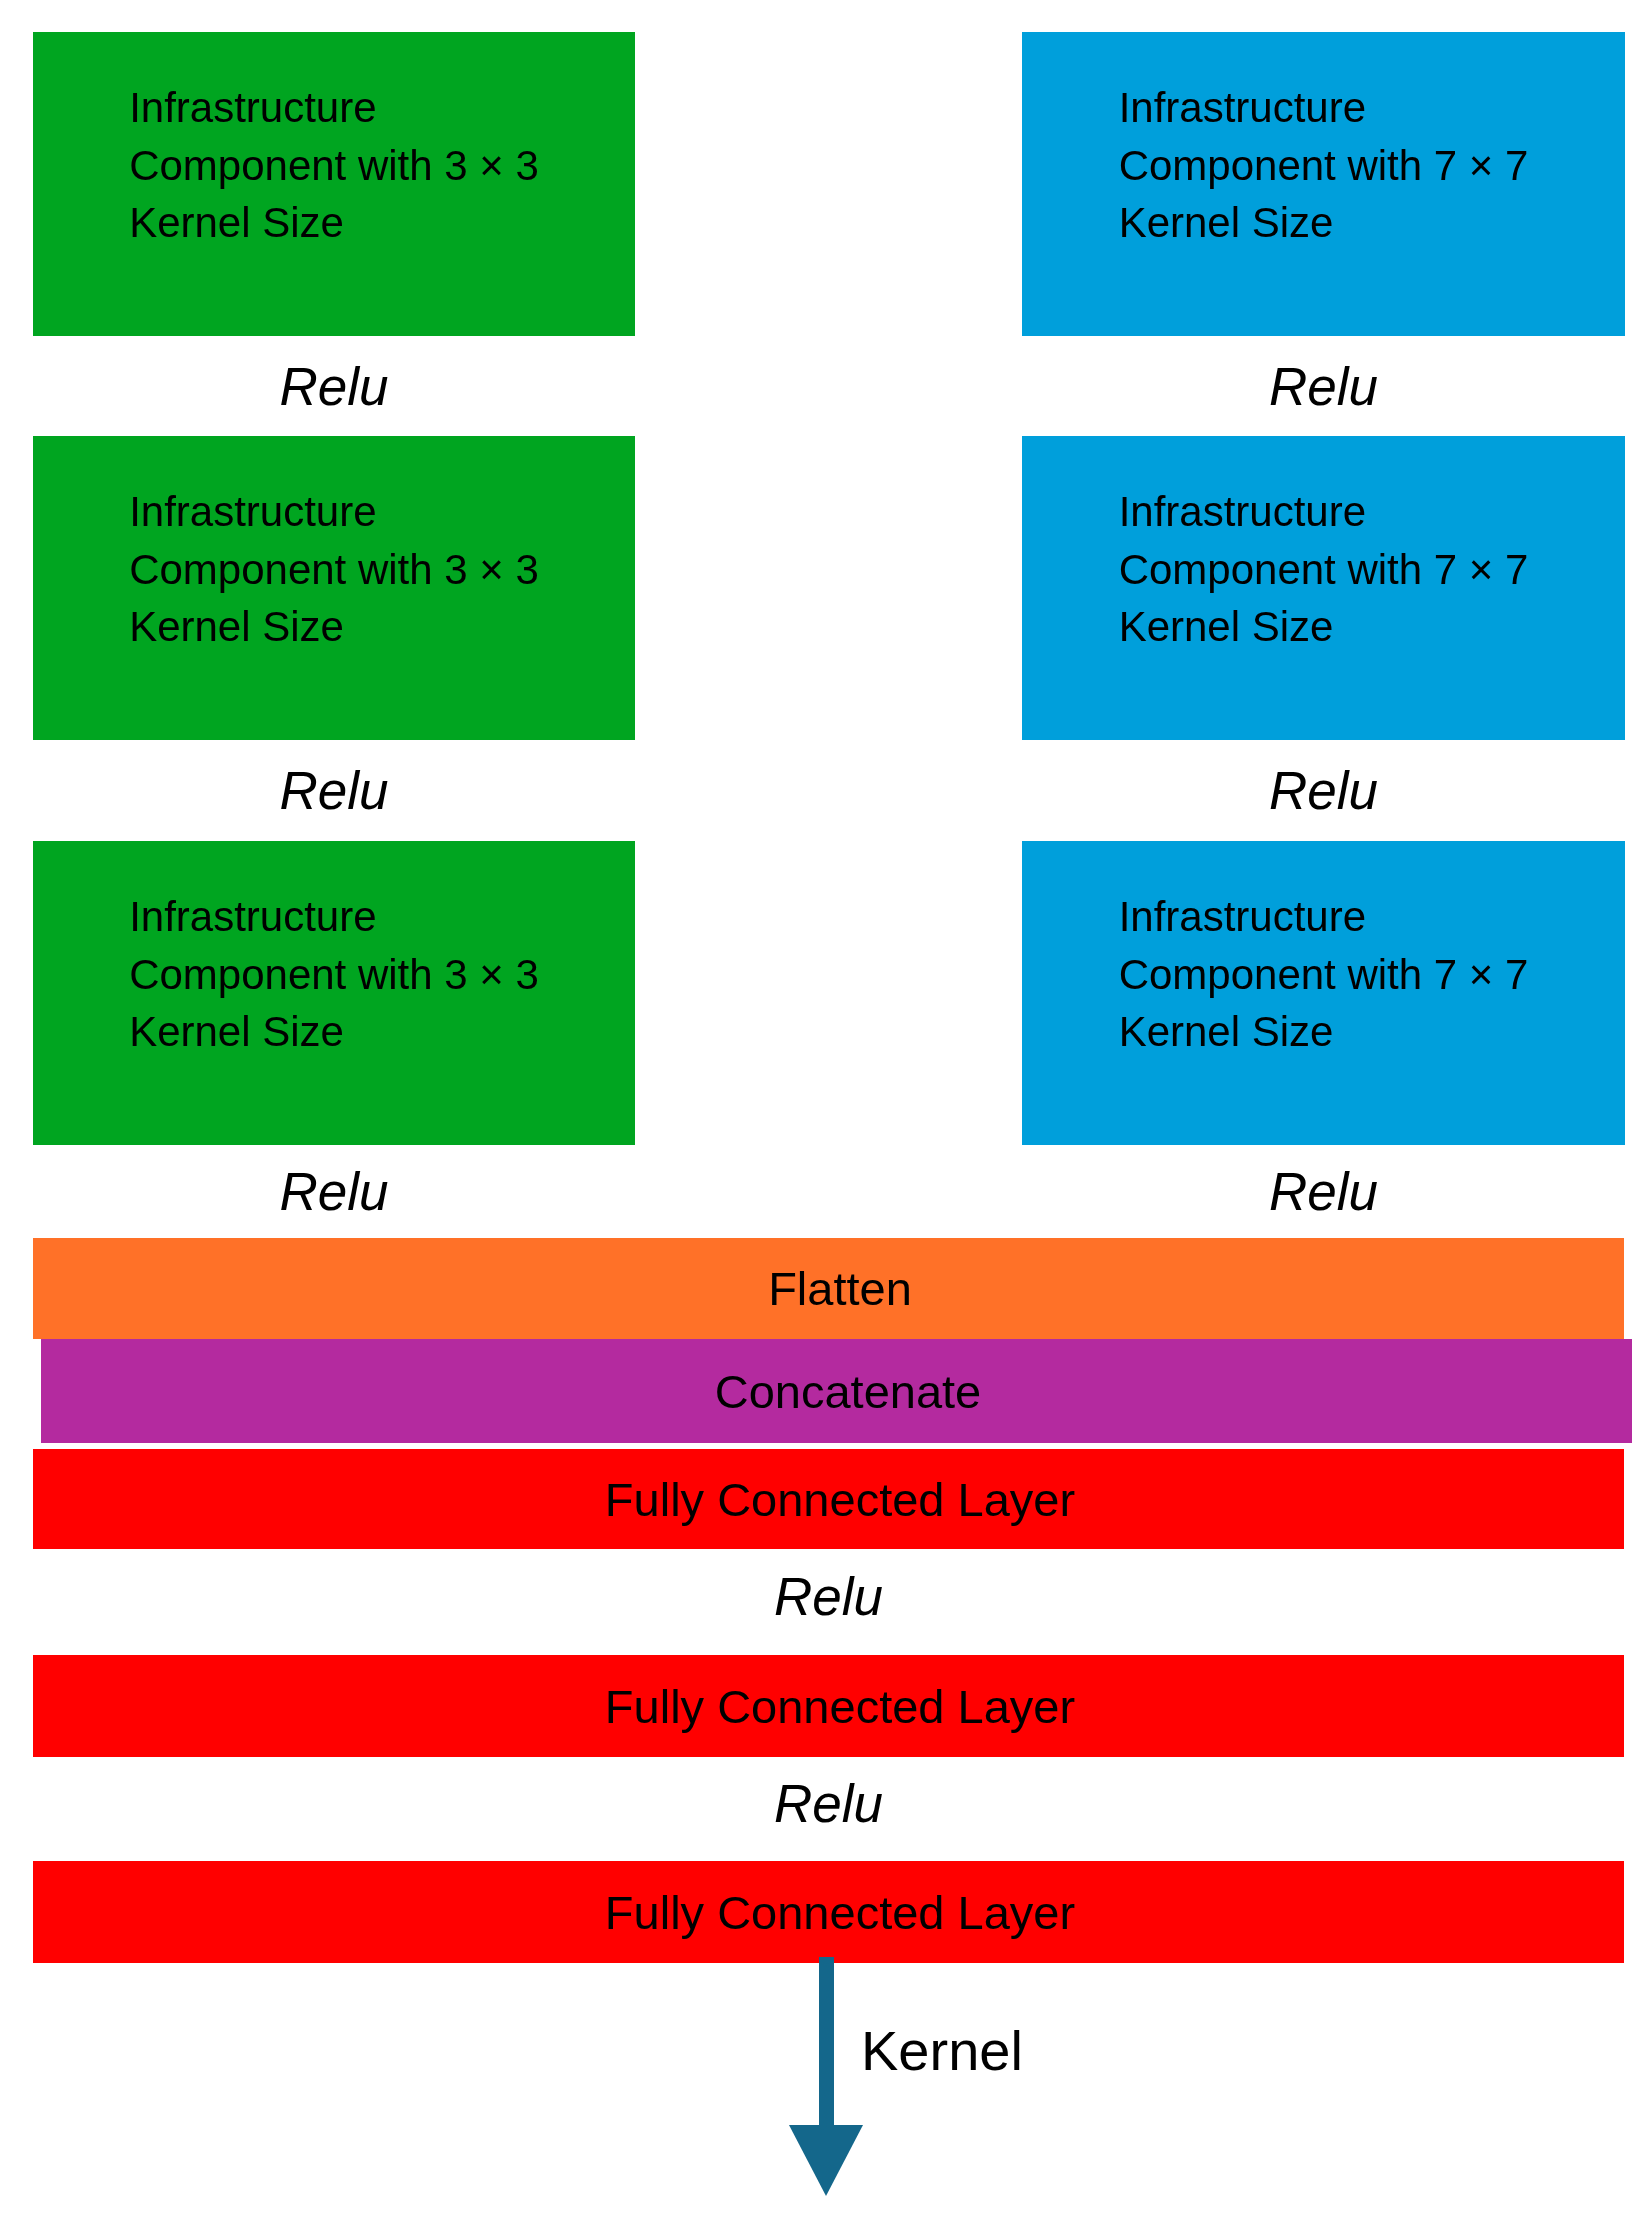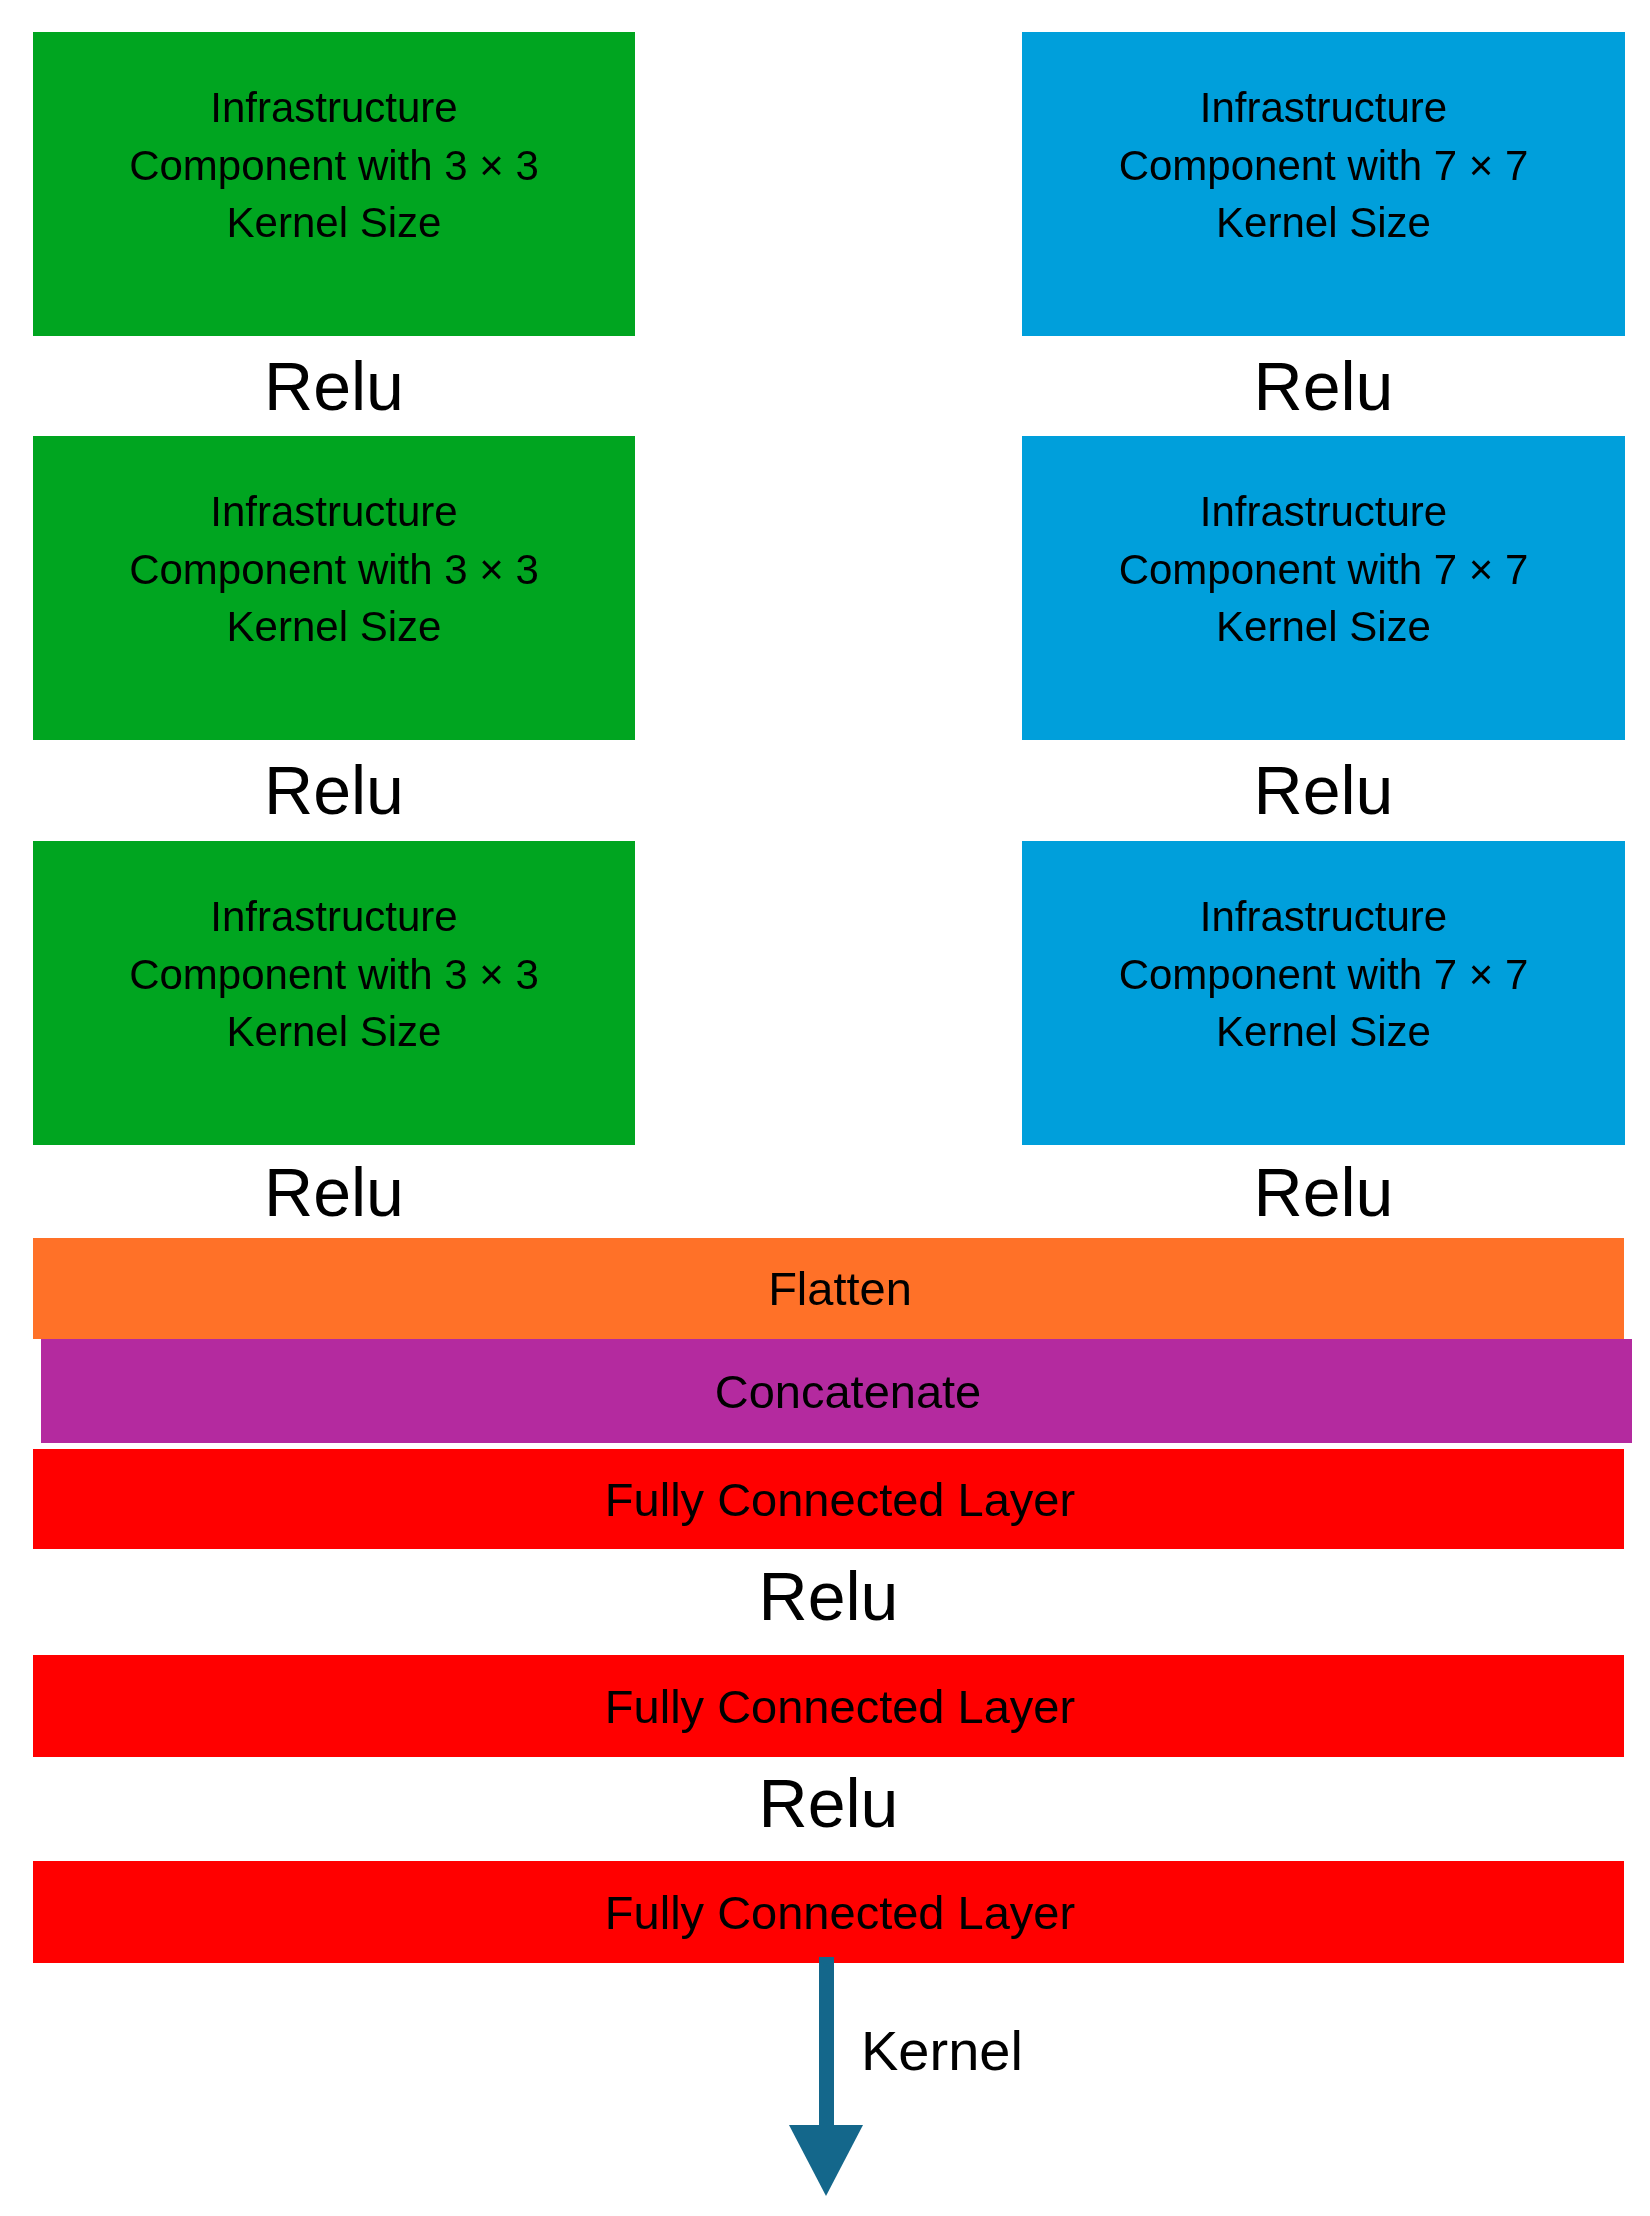--- a/index.html
+++ b/index.html
@@ -6,28 +6,28 @@
     --green:#00A520; --blue:#009FDB; --orange:#FF7128; --magenta:#B42A9F;
     --red:#FF0000; --arrow:#14678B; --text:#000000; --bg:#FFFFFF;
   }
   html,body{margin:0;padding:0;background:var(--bg);}
   #canvas{
     position:relative;width:1651px;height:2216px;background:var(--bg);
     font-family:"Liberation Sans", sans-serif;color:var(--text);overflow:hidden;
   }
   .abs{position:absolute;box-sizing:border-box;}
   .kernel-box{
-    display:flex;align-items:center;justify-content:center;text-align:center;
+    display:flex;align-items:center;justify-content:center;text-align:left;
     font-size:42px;line-height:1.38;white-space:pre-line;padding-bottom:37px;
   }
   .kernel-box.green{background:var(--green);}
   .kernel-box.blue{background:var(--blue);}
   .relu-row{
     display:flex;align-items:center;justify-content:center;text-align:center;
-    font-size:68px;line-height:1;
+    font-size:53px;line-height:1;font-style:italic;
   }
   .bar{
     display:flex;align-items:center;justify-content:center;text-align:center;
     font-size:47px;line-height:1;left:33px;width:1591px;padding-left:23px;
   }
   .bar.orange{background:var(--orange);}
   .bar.magenta{background:var(--magenta);margin-left:8px;}
   .bar.red{background:var(--red);margin-top:6px;}
   .arrow-shaft{
     left:819px;top:1957px;width:15.3px;height:171px;background:var(--arrow);

